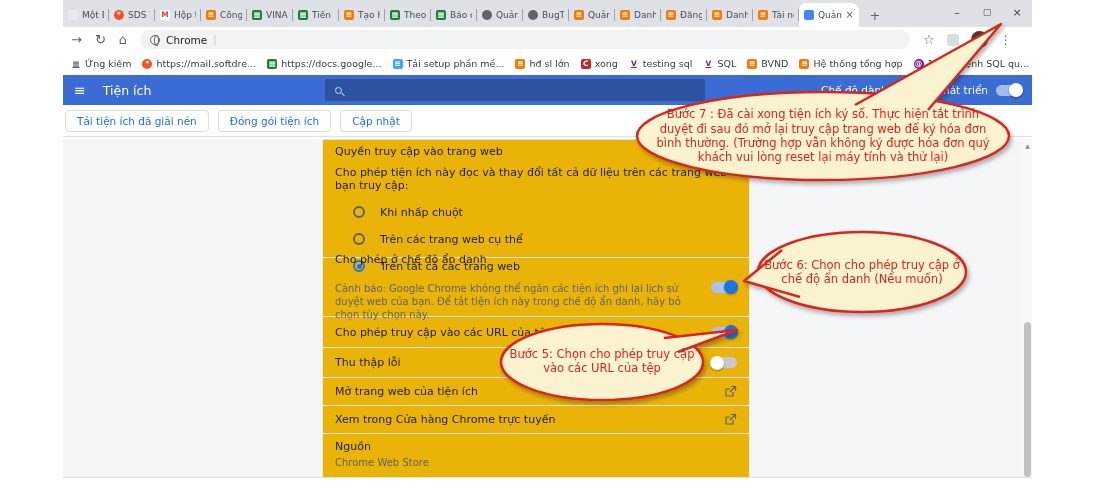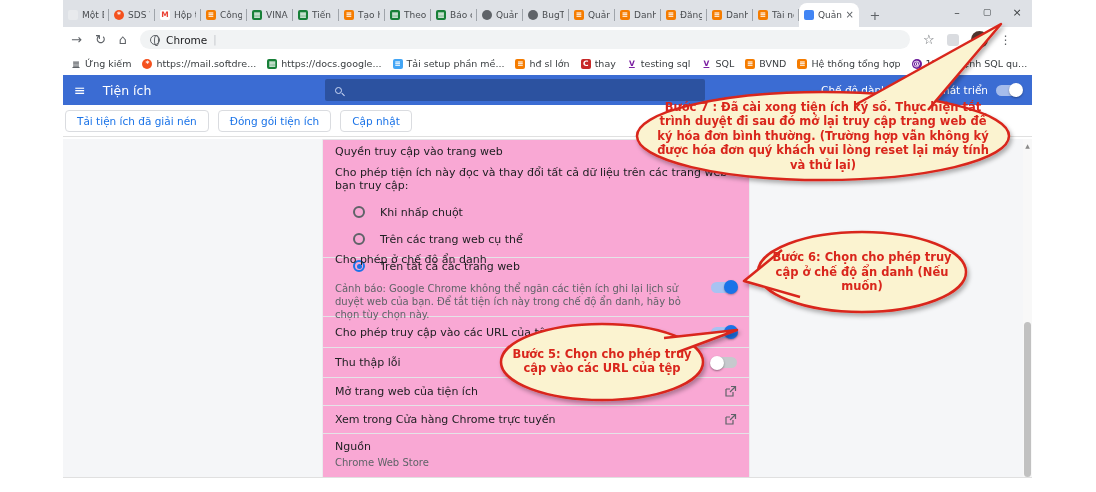--- a/index.html
+++ b/index.html
@@ -59,21 +59,21 @@
   .devlabel{color:#fff;font-size:10.5px;white-space:nowrap}
   .tglw{width:26px;height:11px;border-radius:6px;background:rgba(255,255,255,0.55);position:relative}
   .tglw::after{content:"";position:absolute;width:14px;height:14px;border-radius:50%;background:#fff;right:-1px;top:-1.5px;box-shadow:0 1px 2px rgba(0,0,0,.35)}
 
   
   .actions{position:absolute;top:105px;left:0;right:0;height:32px;background:#fff;border-bottom:1px solid #e0e0e0;display:flex;align-items:center;padding-left:2px;gap:9px}
   .abtn{height:22px;padding:0 11px;border:1px solid #dadce0;border-radius:4px;background:#fff;color:#1a73e8;font-size:10.5px;font-family:inherit;display:flex;align-items:center;white-space:nowrap}
 
   
   .content{position:absolute;top:139px;left:0;right:0;bottom:0;background:#f5f6f8}
-  .card{position:absolute;left:259px;top:0;width:428px;bottom:0;background:#f9a8d4;border-left:1px solid #ebebee;border-right:1px solid #ebebee}
+  .card{position:absolute;left:259px;top:0;width:428px;bottom:0;background:#eab308;border-left:1px solid #ebebee;border-right:1px solid #ebebee}
   .crow{border-bottom:1px solid #e4e4e7;padding:0 12px;position:relative}
   .lbl{font-size:11px;color:#202124}
   .sub{font-size:10px;color:#5f6368;line-height:13px}
 
   .r-sa{height:119px;border-top:1px solid #e4e4e7;padding-top:5px}
   .sa-desc{margin-top:8px}
   .radio-row{display:flex;align-items:center;gap:15px;margin-top:13px;margin-left:18px;height:14px}
   .radio{width:12px;height:12px;border:2px solid #5f6368;border-radius:50%;flex:0 0 12px;position:relative}
   .radio.sel{border-color:#1a73e8}
   .radio.sel::after{content:"";position:absolute;inset:1.5px;border-radius:50%;background:#1a73e8}
@@ -94,21 +94,21 @@
   .r-source{height:44px;padding-top:6px;border-bottom:none}
   .r-source .sub{margin-top:3px}
 
   
   .sbar{position:absolute;right:0;top:0;bottom:0;width:9px;background:#f8f8f8}
   .sbar .arr{display:block;text-align:center;font-size:6px;color:#8a8a8a;margin-top:3px}
   .sthumb{position:absolute;left:1px;right:1px;top:183px;bottom:0;background:#c1c1c1;border-radius:4px}
 
   
   .overlay{position:absolute;left:0;top:0;z-index:60;pointer-events:none}
-  .callout-text{position:absolute;z-index:61;display:flex;align-items:center;justify-content:center;text-align:center;font-weight:bold;color:#d9261c;font-size:11.5px;line-height:1.25;pointer-events:none}
+  .callout-text{position:absolute;z-index:61;display:flex;align-items:center;justify-content:center;text-align:center;font-weight:normal;color:#d9261c;font-size:11.5px;line-height:1.25;pointer-events:none}
   .c7{left:650px;top:98px;width:346px;height:76px;font-size:11.5px}
   .c6{left:762px;top:240px;width:200px;height:64px}
   .c5{left:504px;top:330px;width:196px;height:62px}
 </style>
 </head>
 <body>
 
 <div class="win">
 
   <div class="tabstrip">
@@ -240,21 +240,21 @@
       <div class="bm">
         <span class="favicon" style="background: rgb(66, 165, 245); color: rgb(255, 255, 255);">≡</span>
         <span class="bm-label">Tải setup phần mề...</span>
       </div>
       <div class="bm">
         <span class="favicon" style="background: rgb(245, 124, 0); color: rgb(255, 255, 255);">≡</span>
         <span class="bm-label">hđ sl lớn</span>
       </div>
       <div class="bm">
         <span class="favicon" style="background: rgb(198, 40, 40); color: rgb(255, 255, 255);">C</span>
-        <span class="bm-label">thay</span>
+        <span class="bm-label">xong</span>
       </div>
       <div class="bm">
         <span class="favicon plain" style="color: rgb(123, 31, 162);">V</span>
         <span class="bm-label">testing sql</span>
       </div>
       <div class="bm">
         <span class="favicon plain" style="color: rgb(123, 31, 162);">V</span>
         <span class="bm-label">SQL</span>
       </div>
       <div class="bm">

